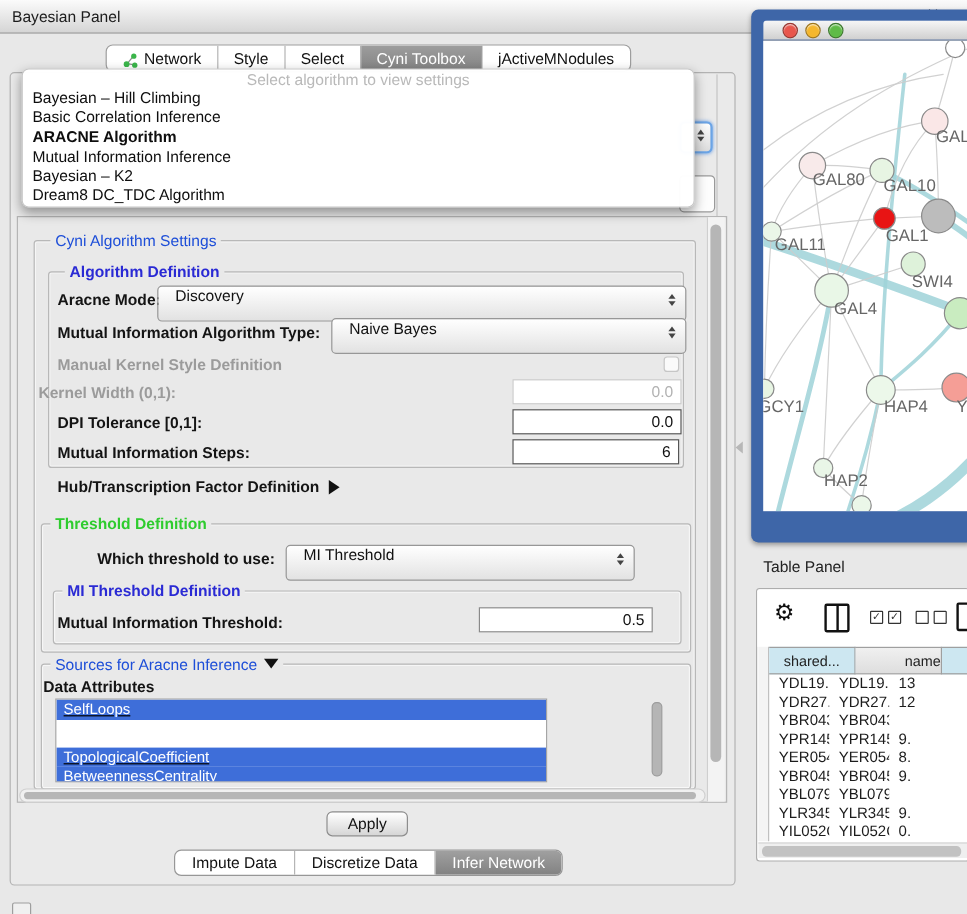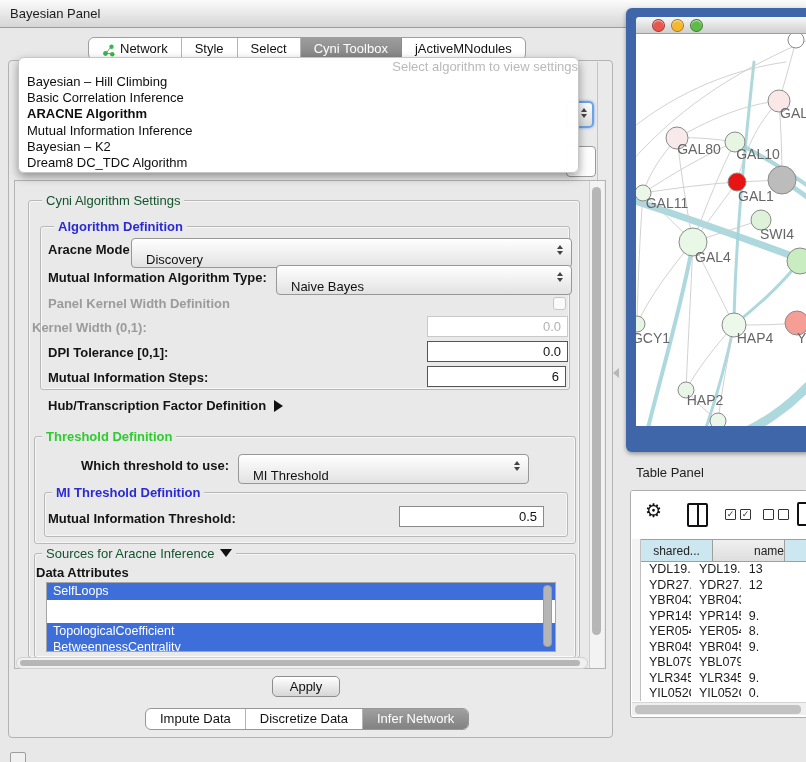--- a/index.html
+++ b/index.html
@@ -34,63 +34,63 @@
     box-shadow:0 0 3px rgba(90,150,230,.8); z-index:4; }
   .frag-combo .spin { position:absolute; right:4px; top:5px; }
   .frag-field { position:absolute; left:566px; top:146px; width:30px; height:31px;
     border:1px solid #9a9a9a; border-radius:4px; background:#fdfdfd; z-index:4; }
   .frag-vline { position:absolute; left:597px; top:62px; width:1px; height:118px; background:#c4c4c4; z-index:3; }
 
   
   .algo-popup { position:absolute; left:18px; top:57px; width:561px; height:116px;
     background:rgba(255,255,255,.98); border:1px solid #c6c6c6; border-radius:6px;
     box-shadow:0 4px 10px rgba(0,0,0,.38); z-index:50; padding-top:2px; }
-  .algo-prompt { text-align:right; color:#b9b9b9; font-size:13px; line-height:14px; }
+  .algo-prompt { text-align:center; color:#b9b9b9; font-size:13px; line-height:14px; }
   .algo-item { padding-left:8px; font-size:13px; line-height:16.2px; color:#0e0e0e; white-space:nowrap; }
   .algo-item.bold { font-weight:bold; }
 
   
   .settings-panel { position:absolute; left:14px; top:180px; width:592px; height:489px;
     background:#e9e9e9; border:1px solid #b5b5b5; }
   .vscroll-track { position:absolute; left:589px; top:181px; width:15px; height:487px;
     background:#f3f3f3; border-left:1px solid #cfcfcf; }
   .vscroll-thumb { position:absolute; left:592px; top:187px; width:9px; height:448px;
     background:#b6b6b6; border-radius:5px; }
 
   .groupbox { position:absolute; border:1px solid #b8b8b8; border-radius:3px;
     box-shadow:inset 0 0 0 1px rgba(255,255,255,.6); }
-  .group-label { position:absolute; background:#e9e9e9; padding:0 4px; font-size:13px; color:#14532d; z-index:2; white-space:nowrap; }
+  .group-label { position:absolute; background:#e9e9e9; padding:0 4px; font-size:13px; color:#1d4ed8; z-index:2; white-space:nowrap; }
   .group-label.blue  { color:#2a2ad4; font-weight:bold; }
   .group-label.green { color:#2ecc2e; font-weight:bold; }
 
   .row-label { position:absolute; font-size:13px; font-weight:bold; color:#141414; white-space:nowrap; }
   .row-label.disabled { color:#9b9b9b; }
 
   .combo { position:absolute; height:30px; background:linear-gradient(#ffffff,#e2e2e2);
-    border:1px solid #979797; border-radius:4px; display:flex; align-items:flex-end;
+    border:1px solid #979797; border-radius:4px; display:flex; align-items:flex-start;
     font-size:13px; color:#111; padding-left:14px; }
   .spin { width:8px; display:flex; flex-direction:column; gap:2px; align-items:center; }
   .combo .spin { position:absolute; right:7px; top:6px; }
   .tri-up    { width:0; height:0; border-left:3.5px solid transparent; border-right:3.5px solid transparent; border-bottom:4px solid #444; }
   .tri-down  { width:0; height:0; border-left:3.5px solid transparent; border-right:3.5px solid transparent; border-top:4px solid #444; }
 
   .field { position:absolute; height:21px; background:#fff; border:1px solid #555;
     font-size:13px; color:#111; text-align:right; padding:2px 6px 0 0; }
   .field.disabled { border-color:#c9c9c9; color:#b2b2b2; }
 
   .checkbox { position:absolute; width:13px; height:13px; border:1px solid #c6c6c6;
     border-radius:3px; background:#fafafa; }
 
   .arrow-right { display:inline-block; width:0; height:0; border-top:6px solid transparent;
     border-bottom:6px solid transparent; border-left:9px solid #111; margin-left:8px; vertical-align:-2px; }
   .arrow-down { display:inline-block; width:0; height:0; border-left:6px solid transparent;
     border-right:6px solid transparent; border-top:8px solid #111; margin-left:6px; vertical-align:1px; }
 
-  .attr-list { position:absolute; left:46px; top:582px; width:510px; height:70px;
-    background:#fff; border:1px solid #a5a5a5; overflow:hidden; }
+  .attr-list { position:absolute; left:46px; top:582px; width:410px; height:70px;
+    background:#fff; border:1px solid #a5a5a5; overflow:hidden;text-decoration:underline; }
   .attr-item { height:16.5px; line-height:16.5px; padding-left:6px; font-size:12.5px;
     background:#3e6ed9; color:#fff; white-space:nowrap; }
   .list-scroll { position:absolute; left:543px; top:585px; width:9px; height:62px;
     background:#b5b5b5; border-radius:4px; border:1px solid #9d9d9d; }
 
   .hscroll-track { position:absolute; left:16px; top:657px; width:572px; height:12px;
     background:#f0f0f0; border:1px solid #d0d0d0; border-radius:6px; }
   .hscroll-thumb { position:absolute; left:3px; top:2px; width:560px; height:6px;
     background:#b6b6b6; border-radius:3px; }
 
@@ -213,21 +213,21 @@
 
   <div class="row-label" style="left:48px; top:270px;">Mutual Information Algorithm Type:</div>
   <div class="combo" style="left:276px; top:265px; width:296px;">
     <span>Naive Bayes</span>
     <span class="spin">
         <span class="tri-up"></span>
         <span class="tri-down"></span>
       </span>
   </div>
 
-  <div class="row-label disabled" style="left:48px; top:296px;">Panel Kernel Width Definition</div>
+  <div class="row-label disabled" style="left:48px; top:296px;">Manual Kernel Style Definition</div>
   <div class="checkbox" style="left:553px; top:297px;"></div>
 
   <div class="row-label disabled" style="left:32px; top:320px;">Kernel Width (0,1):</div>
   <div class="field disabled" style="left:427px; top:316px; width:141px;">0.0</div>
 
   <div class="row-label" style="left:48px; top:345px;">DPI Tolerance [0,1]:</div>
   <div class="field" style="left:427px; top:341px; width:141px;">0.0</div>
 
   <div class="row-label" style="left:48px; top:370px;">Mutual Information Steps:</div>
   <div class="field" style="left:427px; top:366px; width:139px;">6</div>

